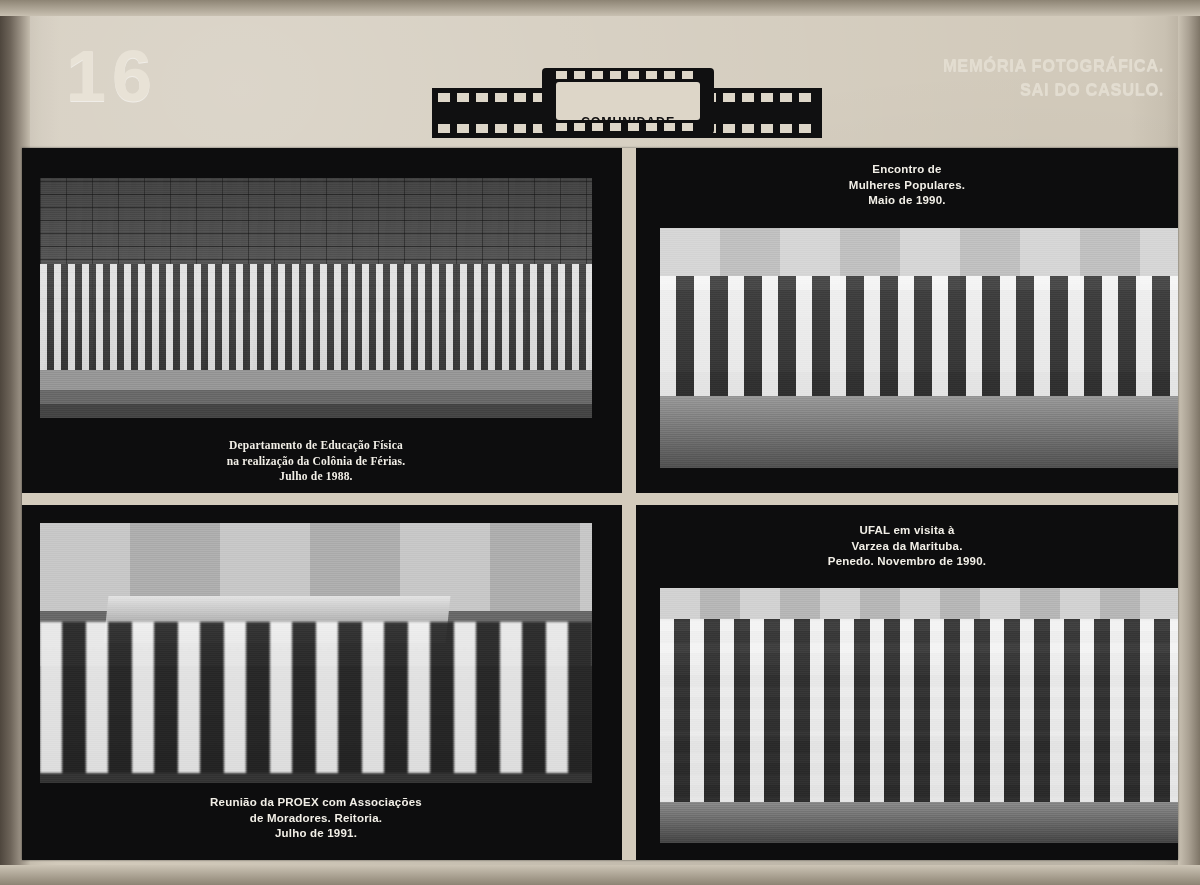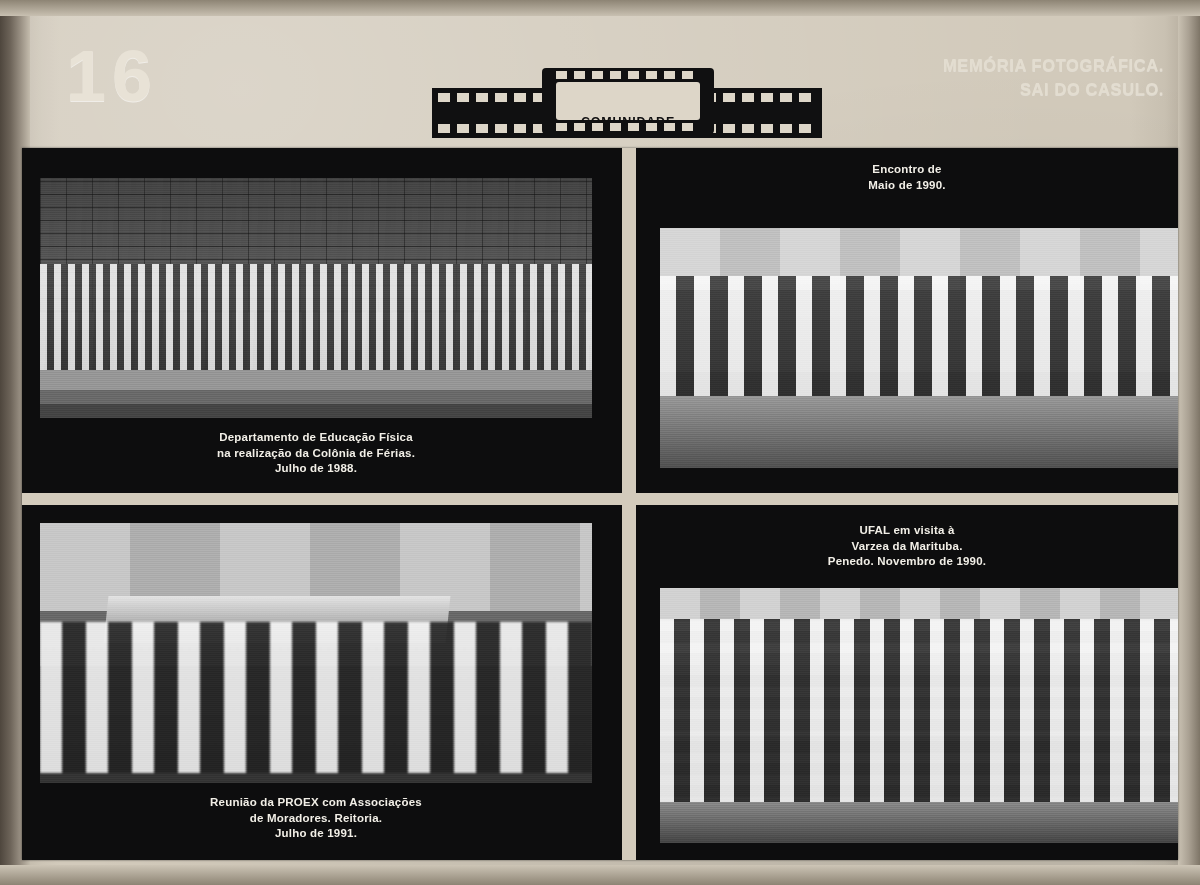--- a/index.html
+++ b/index.html
@@ -389,30 +389,31 @@
 
     <div class="cell" style="left:0; top:0; width:600px; height:345px;">
       <div class="photo" style="position:absolute; left:18px; top:30px; width:552px; height:240px;">
         <div class="ph-tex ph1">
           <div class="brick"></div>
           <div class="crowd"></div>
           <div class="steps"></div>
         </div>
         <div class="grain-overlay"></div>
       </div>
-      <div class="caption" style="position:absolute; left:18px; top:282px; width:552px;">
+      <div class="caption" style="position:absolute; left:18px; top:290px; width:552px;font-family:Liberation Serif, serif;">
         <div>Departamento de Educação Física</div>
         <div>na realização da Colônia de Férias.</div>
         <div>Julho de 1988.</div>
       </div>
     </div>
 
     <div class="cell" style="left:614px; top:0; width:622px; height:345px;">
       <div class="caption" style="position:absolute; left:0; top:14px; width:542px;">
         <div>Encontro de</div>
+        <div>Mulheres Populares.</div>
         <div>Maio de 1990.</div>
       </div>
       <div class="photo" style="position:absolute; left:24px; top:80px; width:518px; height:240px;">
         <div class="ph-tex ph2">
           <div class="wall"></div>
           <div class="people"></div>
           <div class="floor"></div>
         </div>
         <div class="grain-overlay"></div>
       </div>

